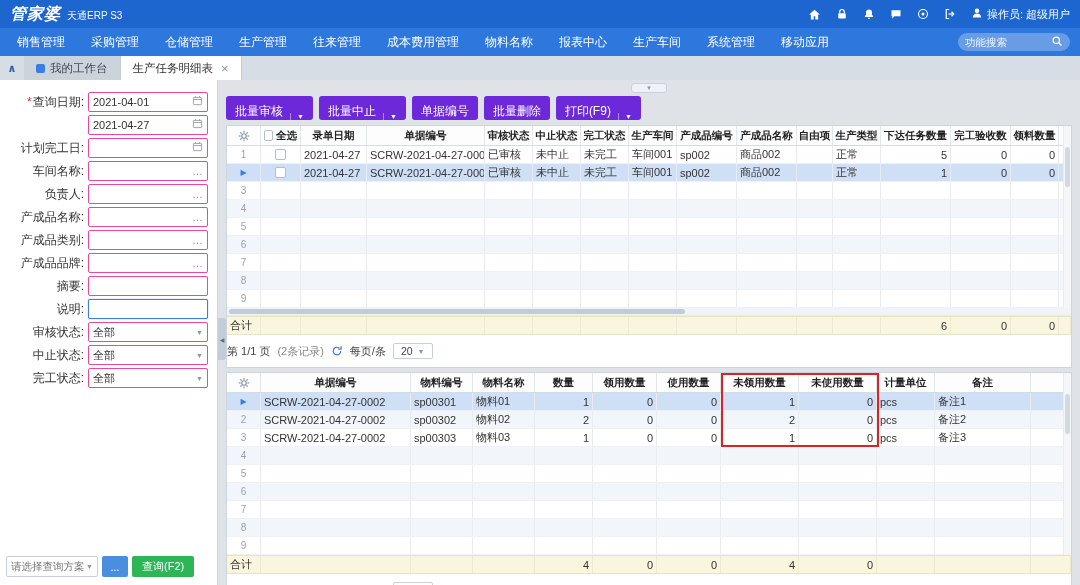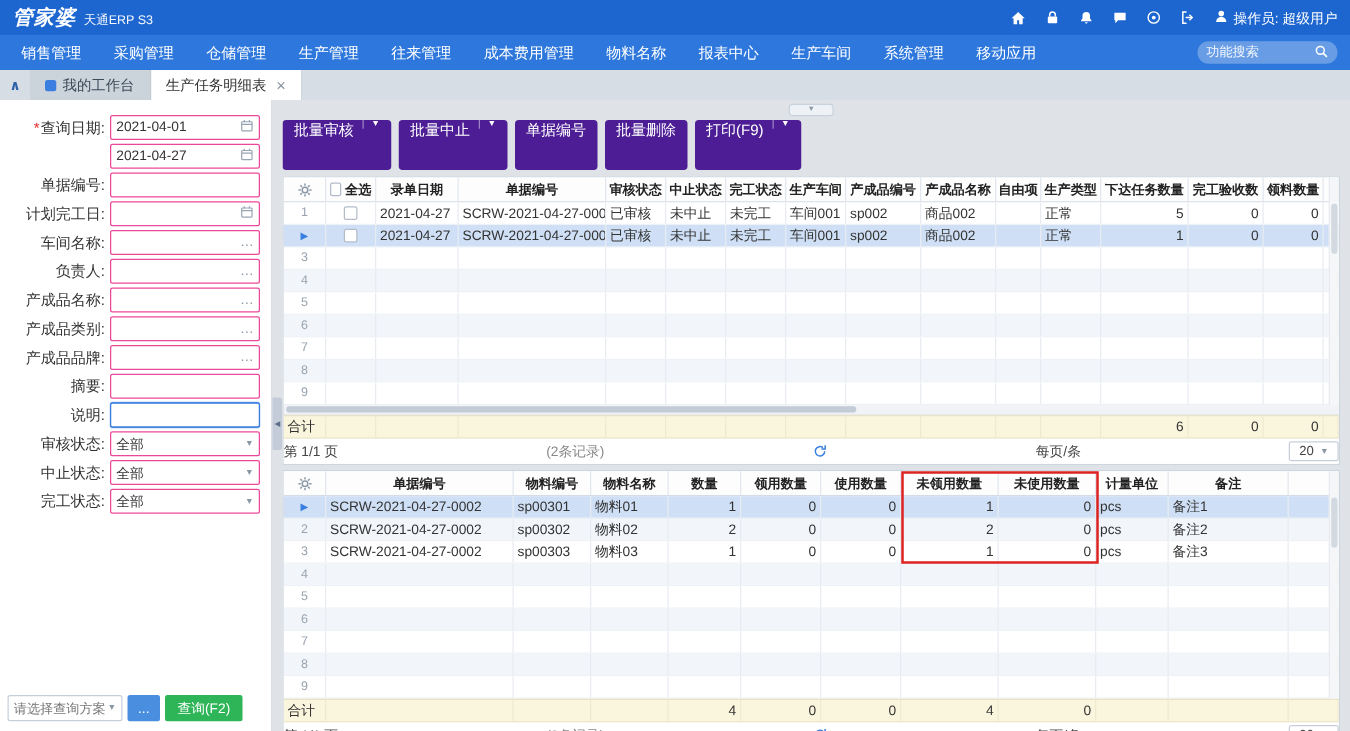--- a/index.html
+++ b/index.html
@@ -51,21 +51,21 @@
   .query-btn{height:21px;padding:0 10px;background:#2eb558;border:none;border-radius:2px;color:#fff;font-size:11px;cursor:pointer}
 
   
   .splitter{width:8px;position:relative;background:#dfe3e8;flex:0 0 auto}
   .split-handle{position:absolute;top:238px;left:0;width:8px;height:42px;background:#c3ccd8;border-radius:0 3px 3px 0;display:flex;align-items:center;justify-content:center;color:#5e6e88;font-size:6px;cursor:pointer}
 
   
   .grid-area{flex:1;padding:3px 8px 0 0;display:flex;flex-direction:column;min-width:0}
   .top-collapse{width:36px;height:10px;margin:0 auto 3px;background:#eef1f5;border:1px solid #c9d2dc;border-radius:3px;display:flex;align-items:center;justify-content:center;color:#8a97a5;font-size:6px;cursor:pointer;flex:0 0 auto}
   .toolbar{display:flex;gap:6px;margin-bottom:5px;flex:0 0 auto}
-  .tbtn{background:#4c1d95;color:#fff;height:40px;border-radius:3px;padding:0 9px;font-size:12px;display:flex;align-items:flex-start;cursor:pointer;white-space:nowrap}
+  .tbtn{background:#6d28d9;color:#fff;height:24px;border-radius:3px;padding:0 9px;font-size:12px;display:flex;align-items:flex-end;cursor:pointer;white-space:nowrap}
   .tbtn .tcaret{font-size:7px;margin-left:7px;padding-left:6px;border-left:1px solid rgba(255,255,255,.45)}
 
   .grid-box{background:#fff;border:1px solid #cdd5dd;position:relative;margin-bottom:4px;flex:0 0 auto}
   .g-row{display:flex;width:100%}
   .g-cell{flex:0 0 auto;border-right:1px solid #e8ecf1;padding:0 3px;font-size:11px;color:#333;white-space:nowrap;overflow:hidden;display:flex;align-items:center}
   .g-fill{flex:1 1 auto;border-right:none}
   .g-head{height:20px;border-bottom:1px solid #d5dce4;background:#fdfdfe}
   .g-head .g-cell{font-size:10.5px;color:#222;font-weight:bold;justify-content:center;border-right:1px solid #e2e7ed}
   .g-data{height:18px;border-bottom:1px solid #eef1f5;background:#fff}
   .g-data.alt{background:#f2f6fb}
@@ -74,21 +74,21 @@
   .selarrow{color:#3a7fe0;font-size:8px;line-height:1}
   .g-ck{justify-content:center;gap:3px}
   .cb{width:11px;height:11px;border:1px solid #b3bdc9;border-radius:2px;background:#fff;display:inline-block}
   .ck-lbl{font-size:10.5px;font-weight:bold}
   .num{justify-content:flex-end}
   .hscroll{height:8px;background:#f1f3f6;border-bottom:1px solid #e8ecf1;position:relative}
   .hthumb{position:absolute;left:2px;top:1px;height:5px;width:54%;background:#c3cbd6;border-radius:3px}
   .g-total{height:19px;background:#faf5dd;border-top:1px solid #e8e2c8;border-bottom:1px solid #e8e2c8}
   .g-total .g-cell{border-right:1px solid #efe9d2}
   .g-tl{color:#333;font-size:11px}
-  .pager{height:20px;display:flex;align-items:center;justify-content:space-between;gap:7px;font-size:11px;color:#444;background:#fff}
+  .pager{height:32px;display:flex;align-items:center;justify-content:flex-start;gap:7px;font-size:11px;color:#444;background:#fff}
   .pg-rec{color:#888}
   .pg-size{display:flex;align-items:center;gap:5px;border:1px solid #c7d0da;border-radius:2px;height:16px;padding:0 7px;font-size:10.5px;cursor:pointer}
   .vscroll{position:absolute;right:0;top:0;width:8px;background:#f4f6f8;border-left:1px solid #e8ecf1}
   .vthumb{position:absolute;top:21px;left:1px;width:5px;height:40px;background:#d3d9e1;border-radius:3px}
   .hl-box{position:absolute;border:2px solid #dd2222;pointer-events:none;z-index:4}
 </style>
 </head>
 <body>
 
 <div class="topbar">
@@ -196,26 +196,20 @@
         <span class="cal-slot"><svg viewBox="0 0 16 16" width="11" height="11">
               <rect x="2" y="3.5" width="12" height="10.5" rx="1" fill="none" stroke="#98a4b2" stroke-width="1.4"></rect>
               <line x1="2" y1="6.5" x2="14" y2="6.5" stroke="#98a4b2" stroke-width="1.4"></line>
               <line x1="5" y1="1.5" x2="5" y2="4" stroke="#98a4b2" stroke-width="1.4"></line>
               <line x1="11" y1="1.5" x2="11" y2="4" stroke="#98a4b2" stroke-width="1.4"></line>
             </svg></span>
       </div>
     </div>
     <div id="filter-fields">
         <div class="f-row">
-          <label class="f-label">单据编号:</label>
-          <div class="inp">
-            <input style="">
-          </div>
-        </div>
-        <div class="f-row">
           <label class="f-label">计划完工日:</label>
           <div class="inp">
             <input style="">
             <span><svg viewBox="0 0 16 16" width="11" height="11">
                 <rect x="2" y="3.5" width="12" height="10.5" rx="1" fill="none" stroke="#98a4b2" stroke-width="1.4"></rect>
                 <line x1="2" y1="6.5" x2="14" y2="6.5" stroke="#98a4b2" stroke-width="1.4"></line>
                 <line x1="5" y1="1.5" x2="5" y2="4" stroke="#98a4b2" stroke-width="1.4"></line>
                 <line x1="11" y1="1.5" x2="11" y2="4" stroke="#98a4b2" stroke-width="1.4"></line>
               </svg></span>
           </div>

